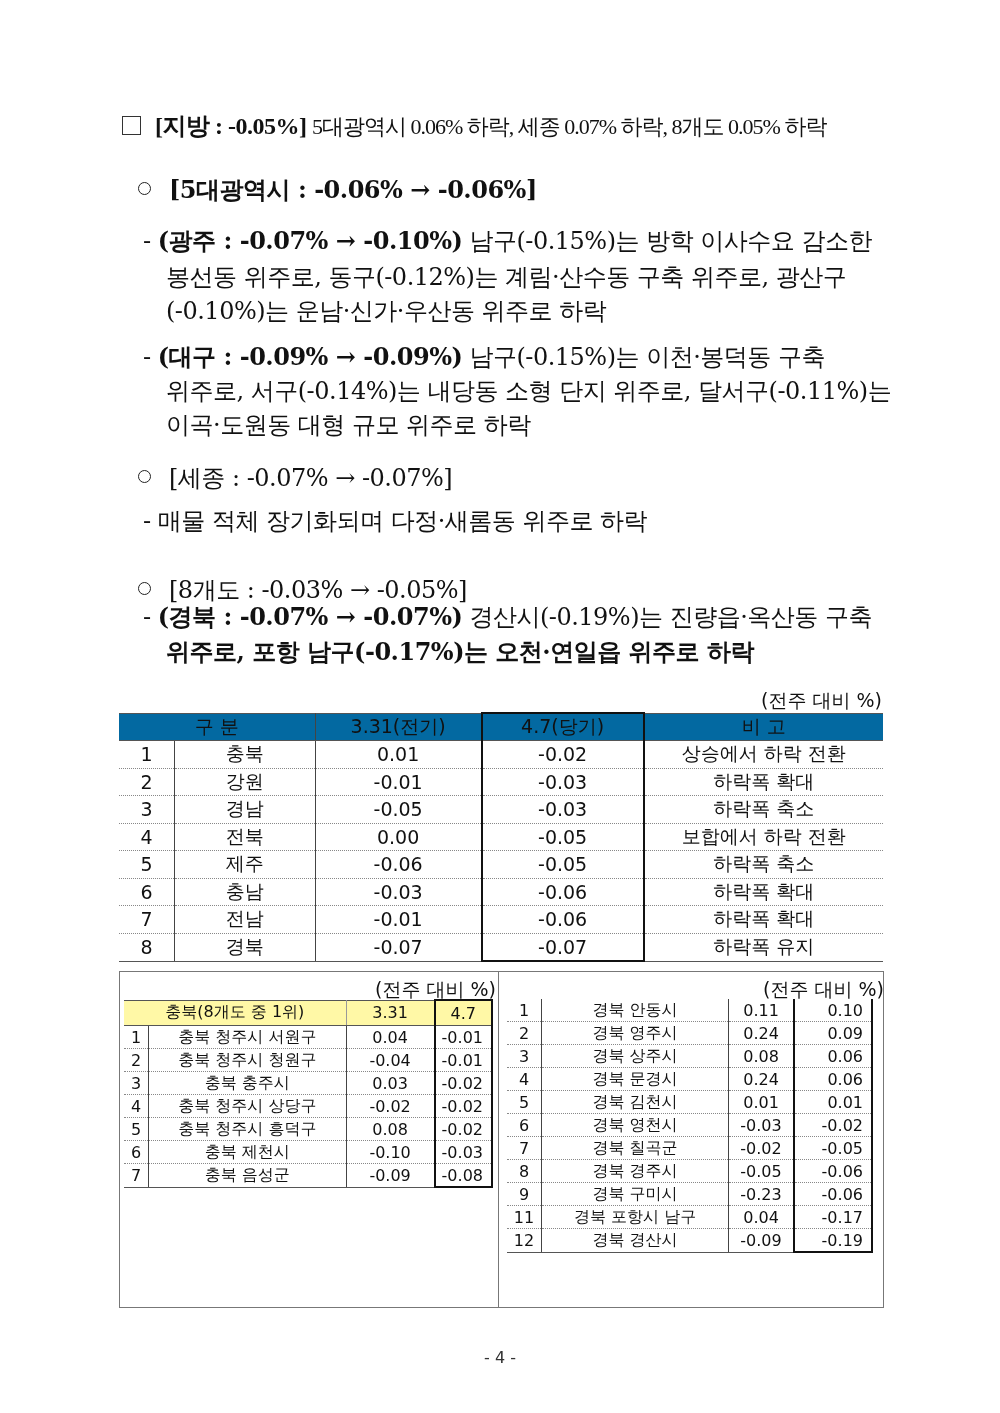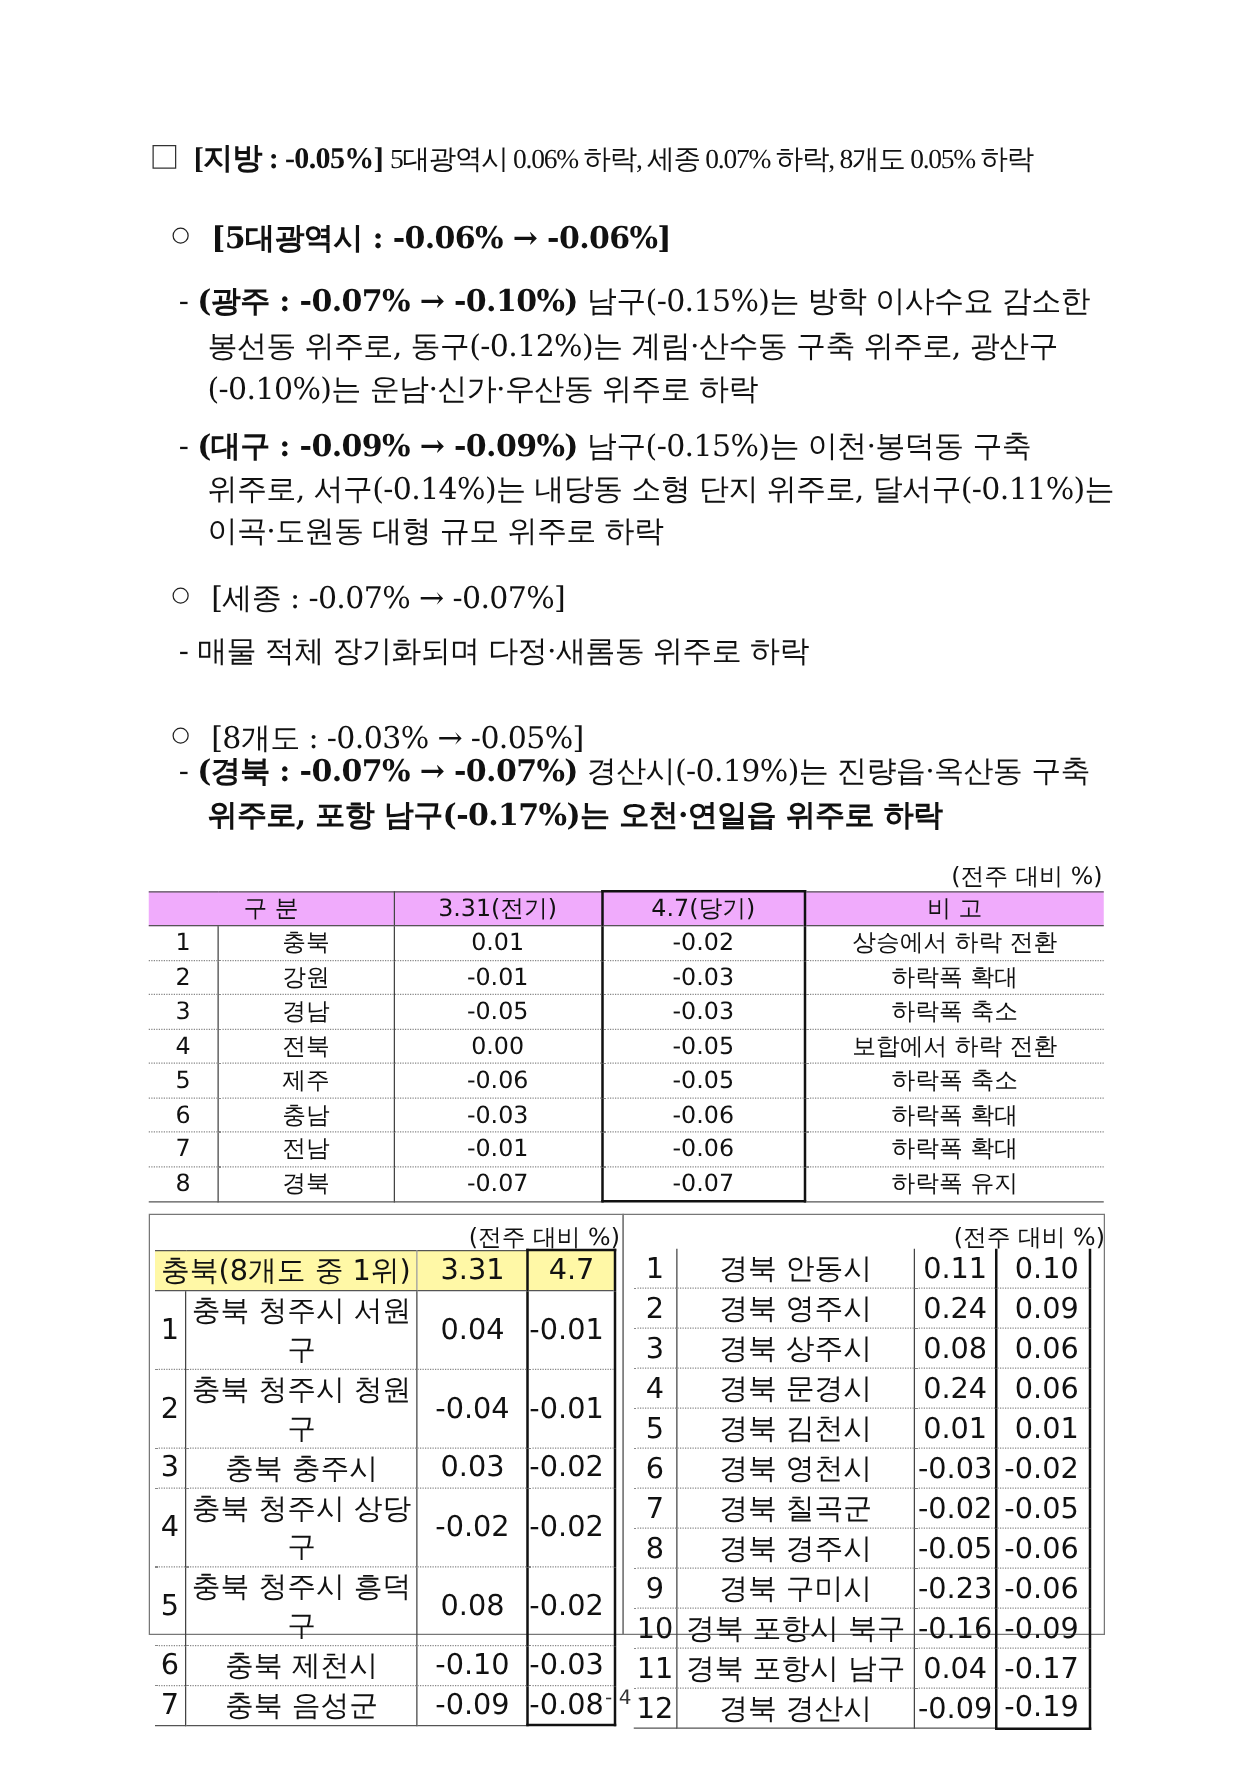--- a/index.html
+++ b/index.html
@@ -5,32 +5,32 @@
   html, body { margin:0; padding:0; background:#ffffff; }
   body { width:1000px; height:1413px; position:relative; overflow:hidden;
          font-family:"DejaVu Serif", "Liberation Serif", serif; color:#111; }
   .line { position:absolute; font-size:24px; white-space:nowrap; letter-spacing:-0.5px; }
   .bold { font-weight:bold; }
   .checkbox { display:inline-block; width:17px; height:17px; border:1.5px solid #333; vertical-align:-1px; margin-right:14px; }
   .circ { display:inline-block; width:11px; height:11px; border:1.5px solid #222; border-radius:50%; vertical-align:3px; margin-right:18px; }
 
   table { border-collapse:collapse; }
   .main-table { position:absolute; left:119px; top:712px; width:764px; font-family:"DejaVu Sans","Liberation Sans",sans-serif; font-size:19px; }
-  .main-table th { background:#f0abfc; font-weight:normal; height:26px; border-top:1px solid #555; border-bottom:1px solid #555; padding:0; }
+  .main-table th { background:#0369a1; font-weight:normal; height:26px; border-top:1px solid #555; border-bottom:1px solid #555; padding:0; }
   .main-table td { height:26.5px; padding:0; text-align:center; border-bottom:1px dotted #888; }
   .main-table tr:last-child td { border-bottom:1.5px solid #555; }
   .main-table .vl { border-right:1px solid #444; }
   .main-table .hl { border-left:2.5px solid #111; border-right:2.5px solid #111; }
   .main-table tr:first-child th.hl { border-top:2.5px solid #111; }
   .main-table tr:last-child td.hl { border-bottom:2.5px solid #111; }
 
   .unit { position:absolute; font-family:"DejaVu Sans","Liberation Sans",sans-serif; font-size:19px; }
 
   .box { position:absolute; border:1px solid #777; }
-  .sub-table { position:absolute; font-family:"DejaVu Sans","Liberation Sans",sans-serif; font-size:23px; }
+  .sub-table { position:absolute; font-family:"DejaVu Sans","Liberation Sans",sans-serif; font-size:16px; }
   .sub-table th { background:#fff8a6; font-weight:normal; height:24px; border-top:1px solid #555; border-bottom:1px solid #555; border-right:1px solid #999; padding:0; }
   .sub-table td { height:22px; padding:0; text-align:center; border-bottom:1px dotted #888; }
   .sub-table td.num { text-align:right; padding-right:8px; }
   .sub-table .vl { border-right:1px solid #444; }
   .sub-table .hl { border-left:2.5px solid #111; border-right:2.5px solid #111; }
   .sub-table tr:first-child th.hl { border-top:2.5px solid #111; }
   .sub-table tr:last-child td.hl { border-bottom:2.5px solid #111; }
   .sub-table tr:last-child td { border-bottom:1px solid #555; }
 
   .page-num { position:absolute; left:0; width:1000px; top:1348px; text-align:center; font-family:"DejaVu Sans","Liberation Sans",sans-serif; font-size:16px; color:#333; }
@@ -252,26 +252,20 @@
         <td>-0.05</td>
         <td class="hl num">-0.06</td>
       </tr>
   <tr>
         <td class="vl">9</td>
         <td class="vl">경북 구미시</td>
         <td>-0.23</td>
         <td class="hl num">-0.06</td>
       </tr>
   <tr>
-        <td class="vl">10</td>
-        <td class="vl">경북 포항시 북구</td>
-        <td>-0.16</td>
-        <td class="hl num">-0.09</td>
-      </tr>
-  <tr>
         <td class="vl">11</td>
         <td class="vl">경북 포항시 남구</td>
         <td>0.04</td>
         <td class="hl num">-0.17</td>
       </tr>
   <tr>
         <td class="vl">12</td>
         <td class="vl">경북 경산시</td>
         <td>-0.09</td>
         <td class="hl num">-0.19</td>

